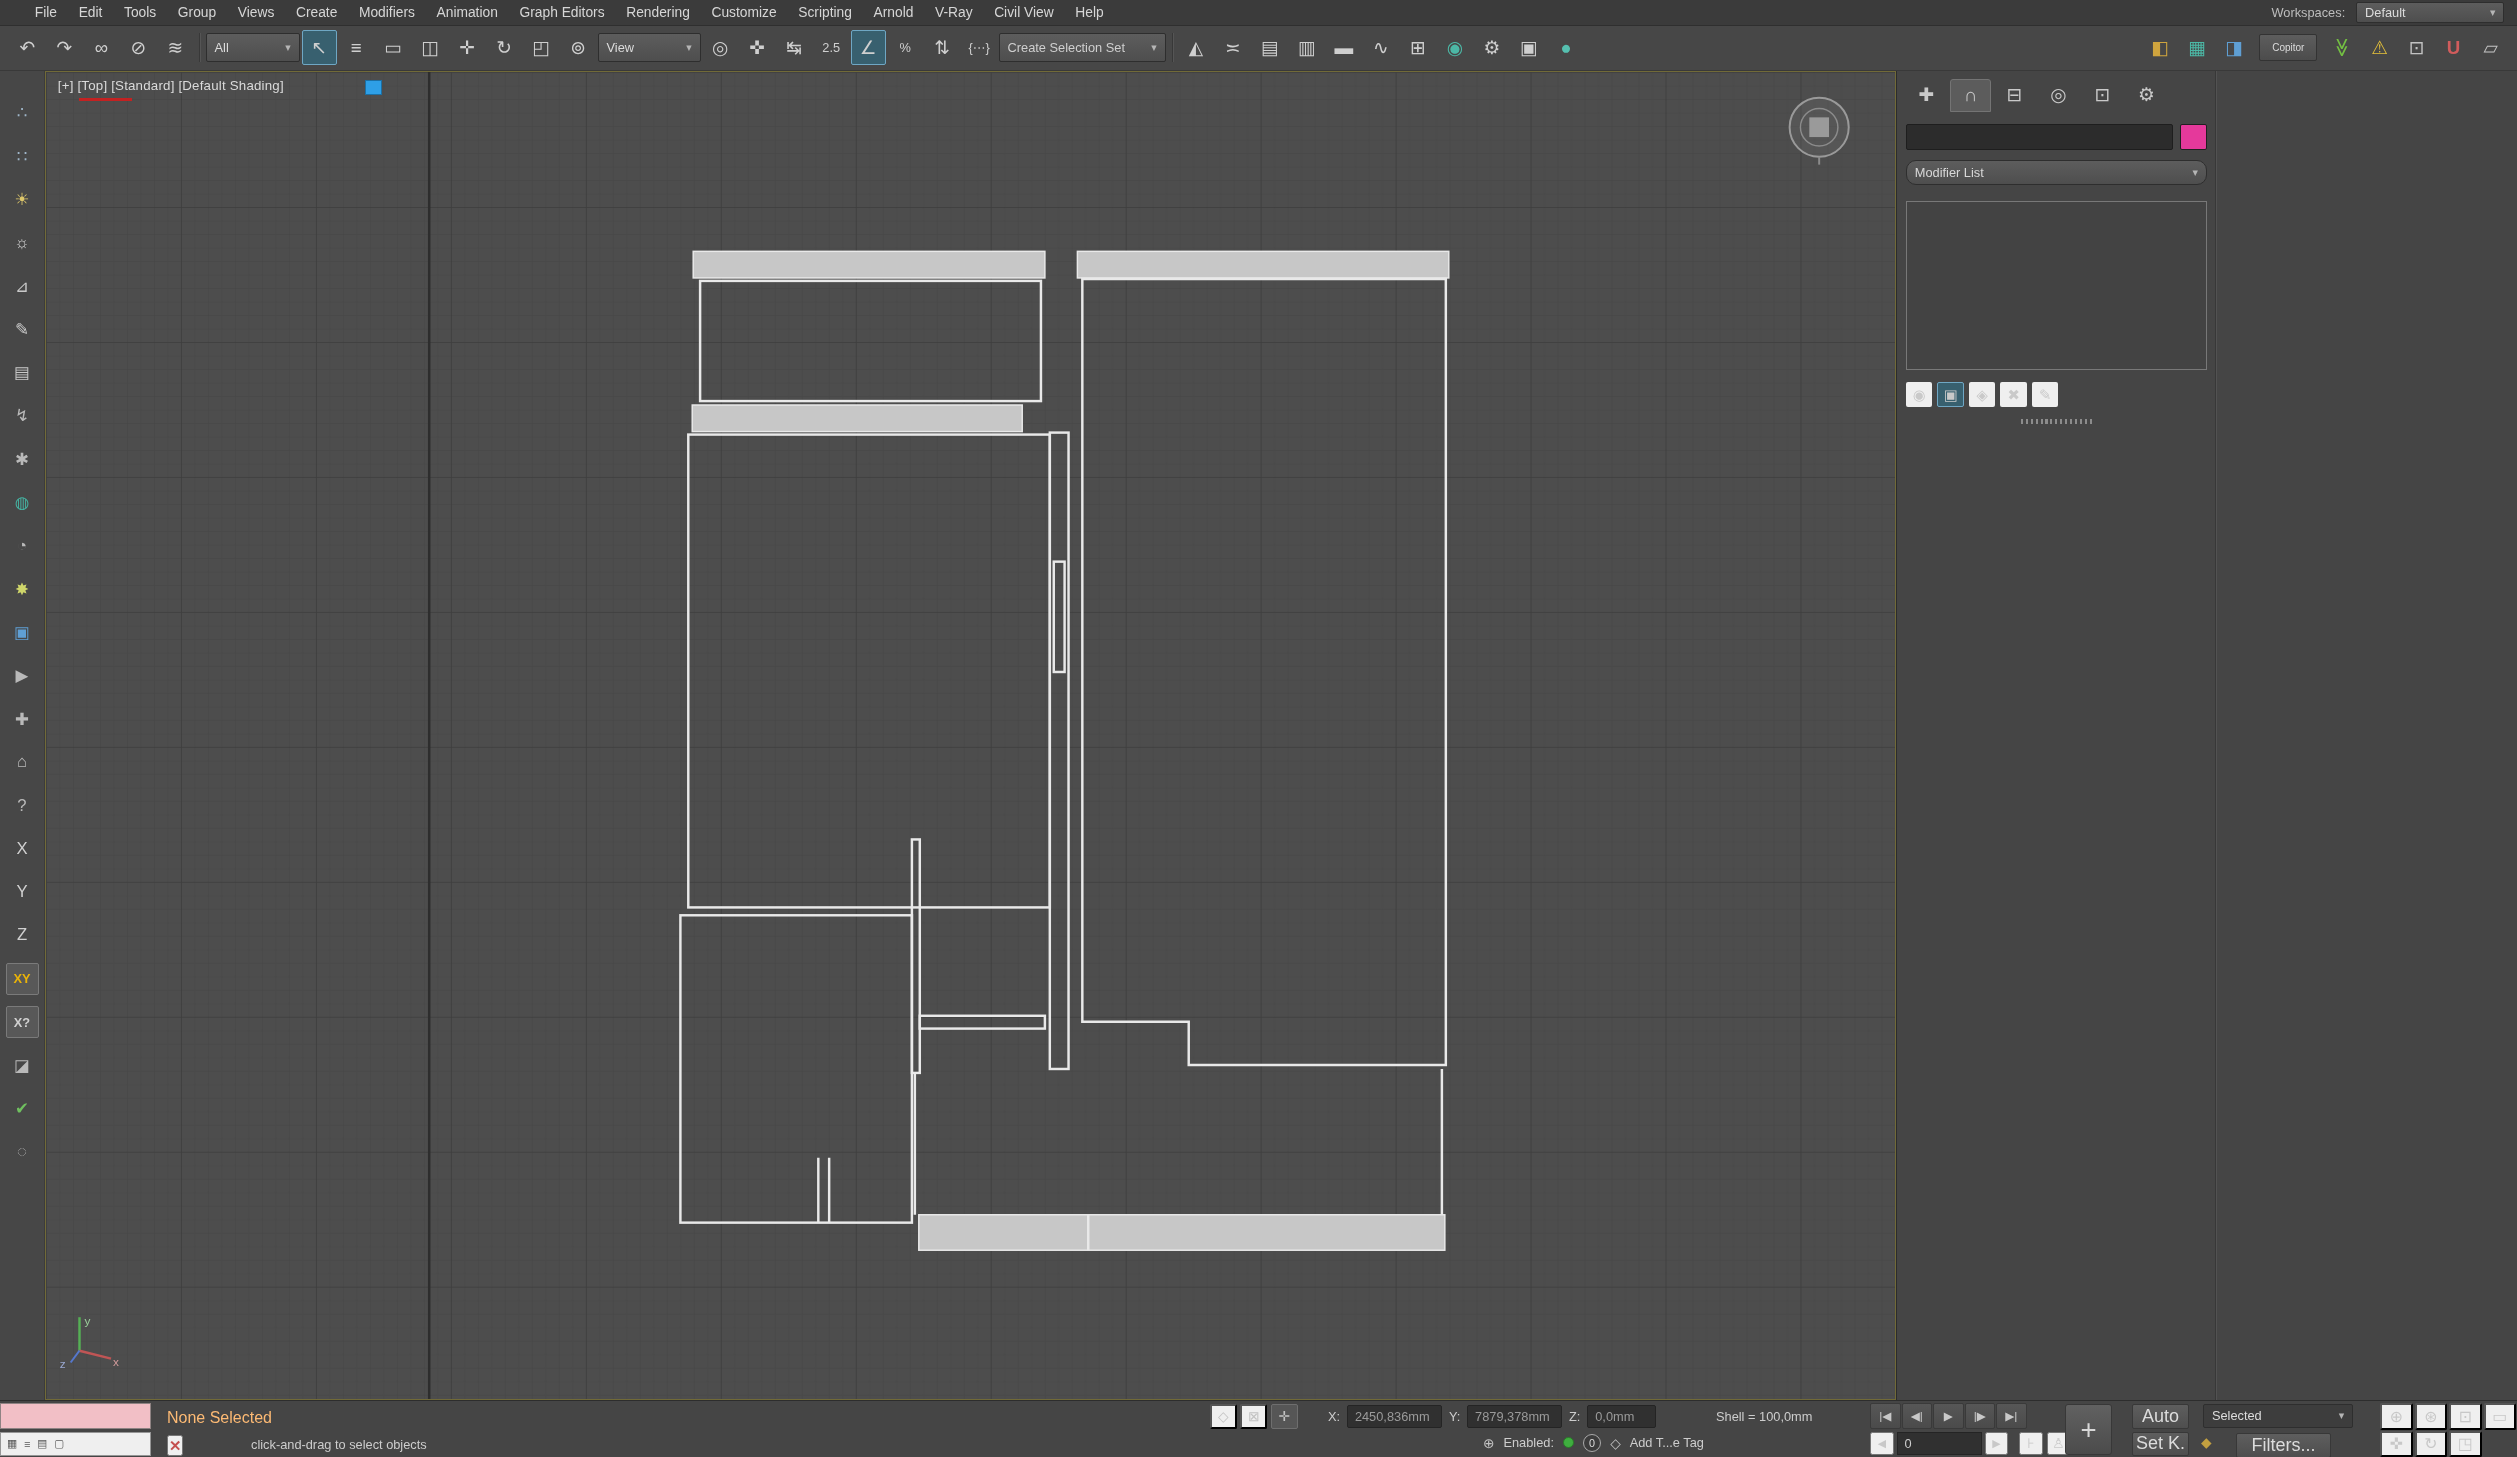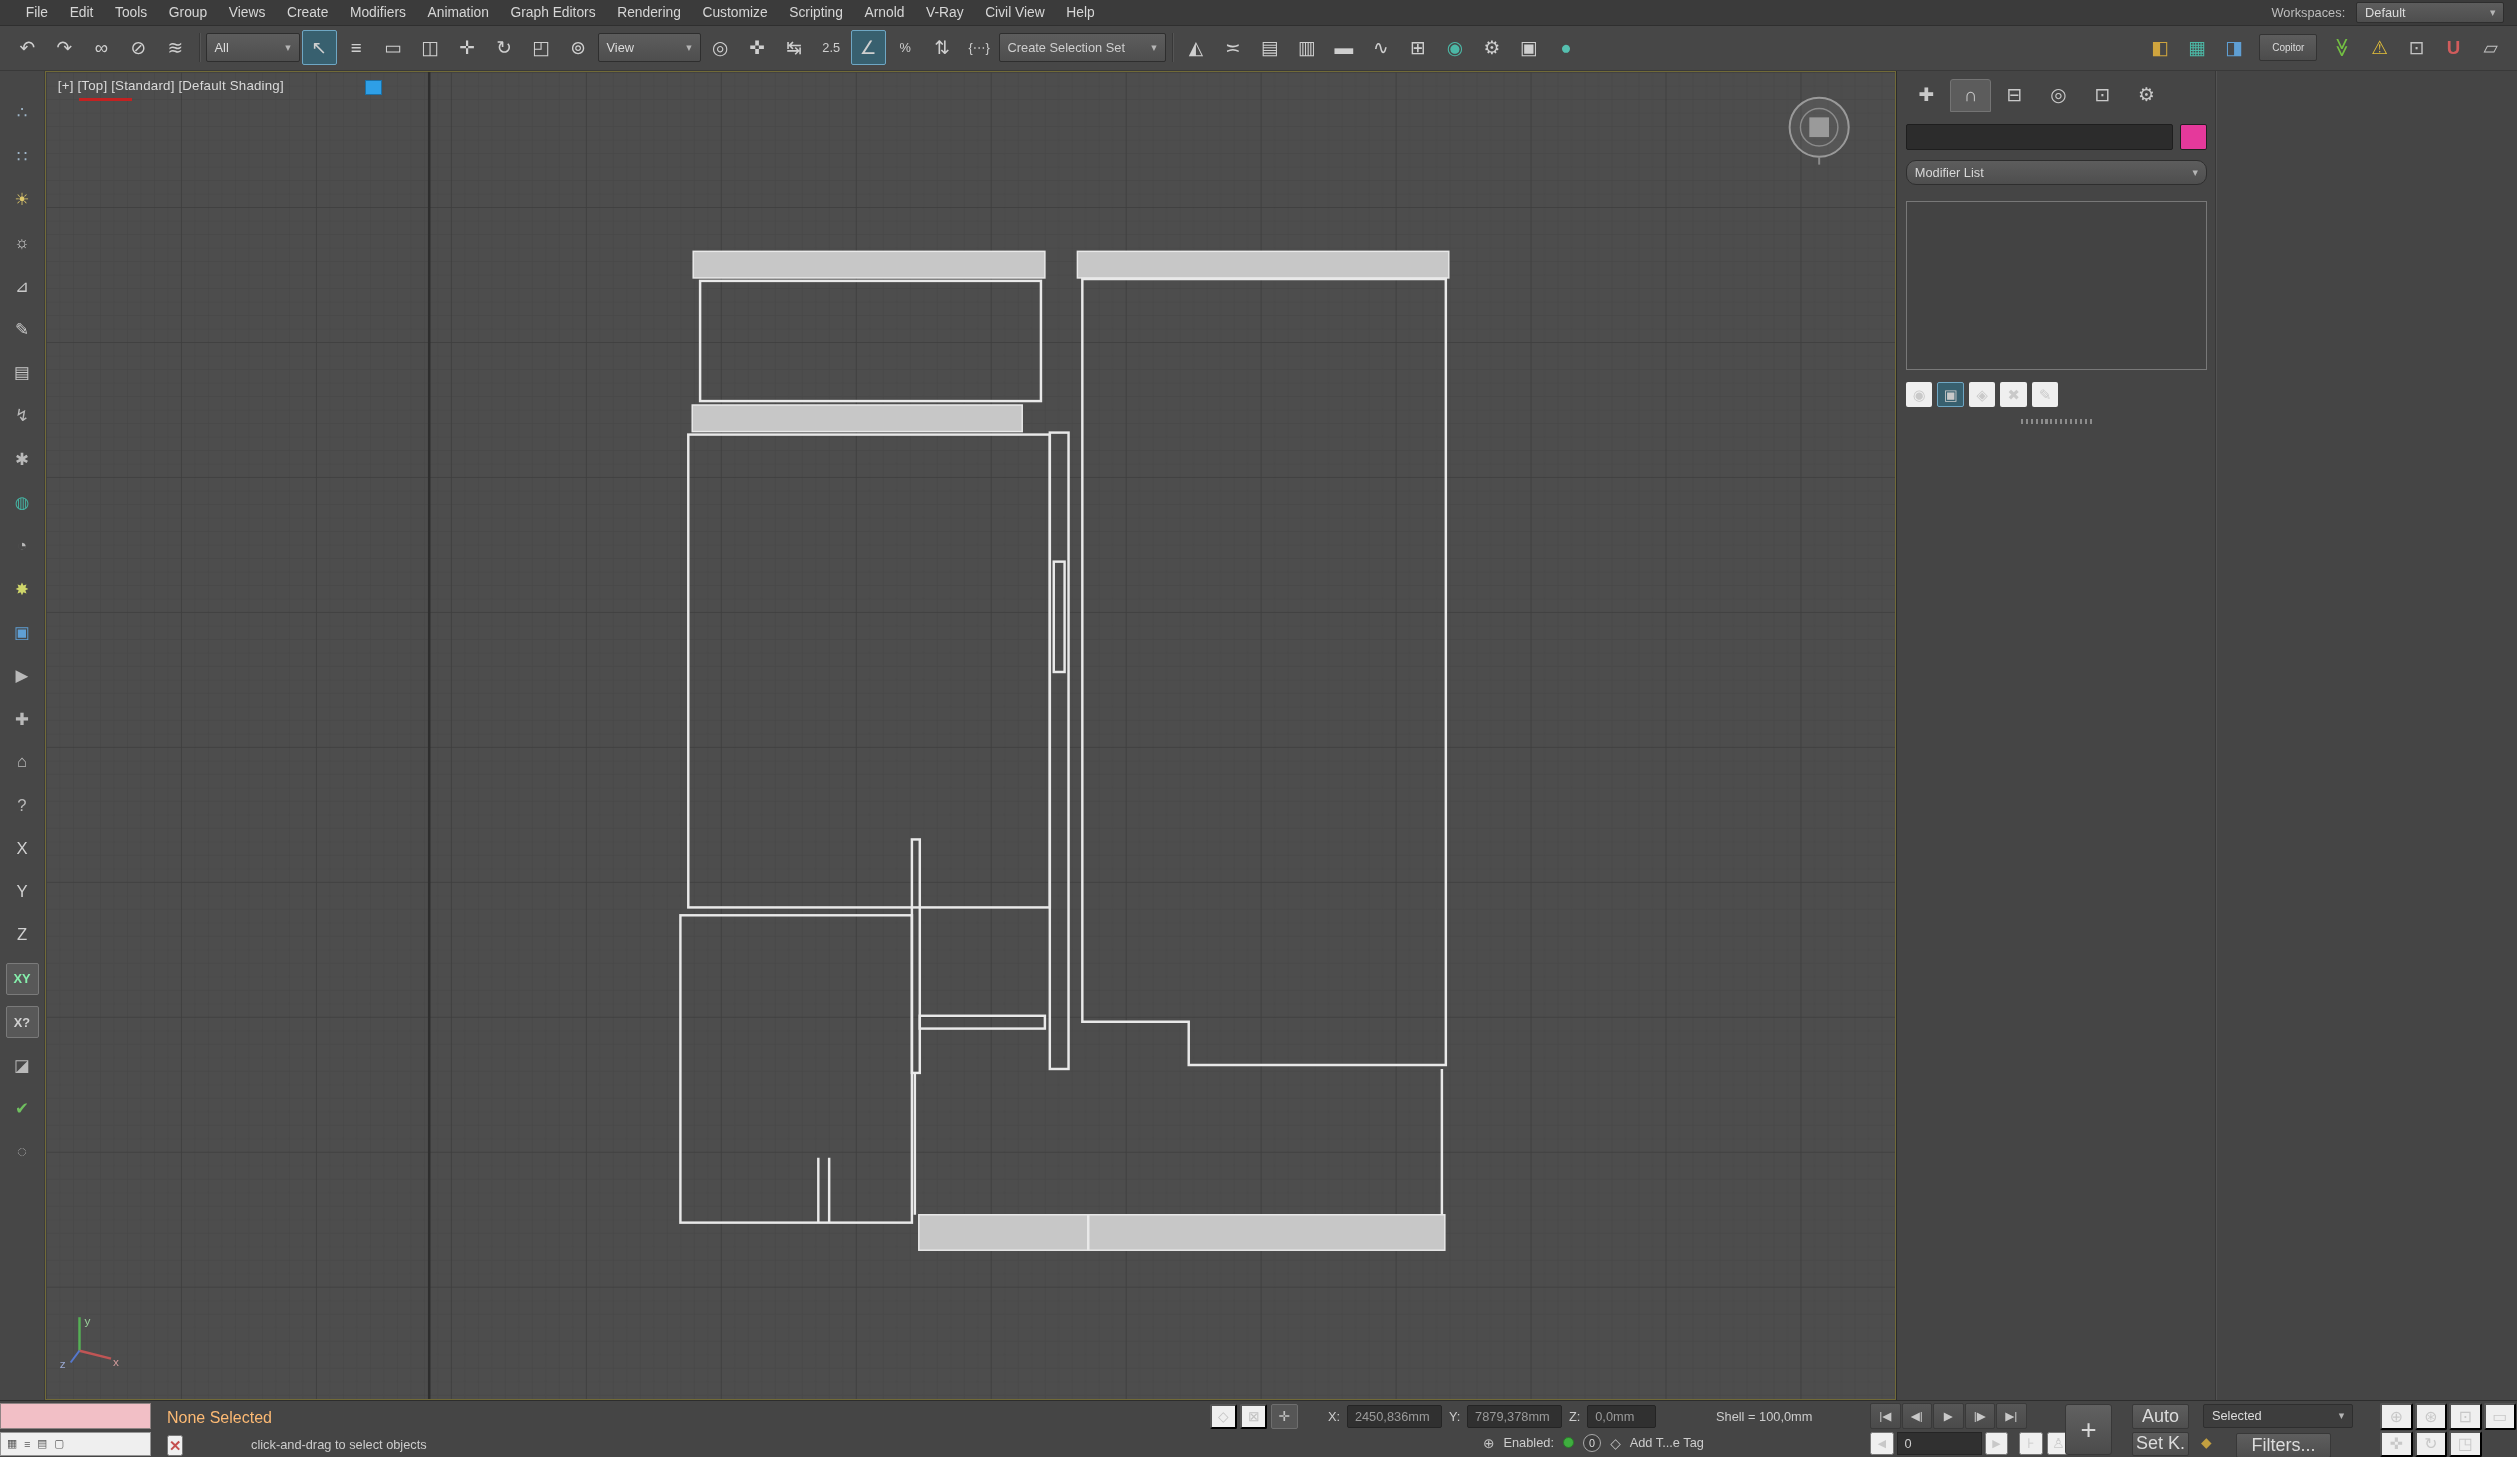--- a/index.html
+++ b/index.html
@@ -3,21 +3,21 @@
 <meta charset="utf-8">
 <style>
   *{margin:0;padding:0;box-sizing:border-box}
   html,body{width:2518px;height:1458px;overflow:hidden;background:#474747;
     font-family:"Liberation Sans","DejaVu Sans",sans-serif;color:#d2d2d2;
     -webkit-user-select:none;user-select:none}
   #app{position:relative;width:2518px;height:1458px;background:#474747}
 
   
   .menubar{position:absolute;top:0;left:0;right:0;height:25.6px;background:#3b3b3b;
-    border-bottom:1px solid #2f2f2f;display:flex;align-items:center;padding-left:15px;font-size:13.8px}
+    border-bottom:1px solid #2f2f2f;display:flex;align-items:center;padding-left:24px;font-size:13.8px}
   .menus{display:flex;align-items:center}
   .menu-item{padding:3px 10.8px;color:#d6d6d6;cursor:default;white-space:nowrap}
   .mspacer{flex:1}
   .workspaces{display:flex;align-items:center;gap:11px;margin-right:13.8px;font-size:12.8px;color:#bdbdbd}
 
   
   .combo{height:29.6px;background:linear-gradient(#5d5d5d,#4e4e4e);border:1px solid #2e2e2e;
     display:flex;align-items:center;padding:0 7.9px;font-size:12.8px;color:#dcdcdc;border-radius:2px;white-space:nowrap}
   .combo .arrow{margin-left:auto;font-size:10.8px;color:#b5b5b5;padding-left:9.9px}
   .combo.ws{height:20.7px;min-width:148px}
@@ -240,21 +240,21 @@
       <button class="lbtn " style="color:#b9b9b9">◔</button>
       <button class="lbtn " style="color:#cfd66a">✸</button>
       <button class="lbtn " style="color:#5f9fd4">▣</button>
       <button class="lbtn " style="color:#b9b9b9">▶</button>
       <button class="lbtn " style="color:#b9b9b9">✚</button>
       <button class="lbtn " style="color:#b9b9b9">⌂</button>
       <button class="lbtn " style="color:#b9b9b9">?</button>
       <button class="lbtn " style="color:#d0d0d0">X</button>
       <button class="lbtn " style="color:#d0d0d0">Y</button>
       <button class="lbtn " style="color:#d0d0d0">Z</button>
-      <button class="lbtn boxed" style="color:#86efac">XY</button>
+      <button class="lbtn boxed" style="color:#eab308">XY</button>
       <button class="lbtn boxed" style="color:#d0d0d0">X?</button>
       <button class="lbtn " style="color:#b9b9b9">◪</button>
       <button class="lbtn " style="color:#6fbf5f">✔</button>
       <button class="lbtn " style="color:#b9b9b9">◌</button>
     </div>
 
   <div class="viewport">
     <svg width="1851" height="1329" viewBox="0 0 1879 1349">
       <defs>
         <pattern id="gridMinor" width="13.7" height="13.7" patternUnits="userSpaceOnUse">

